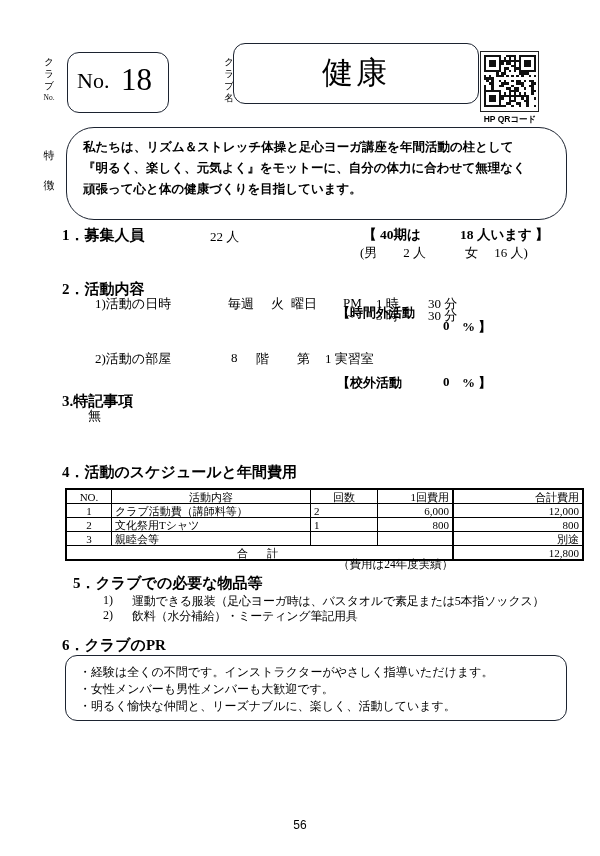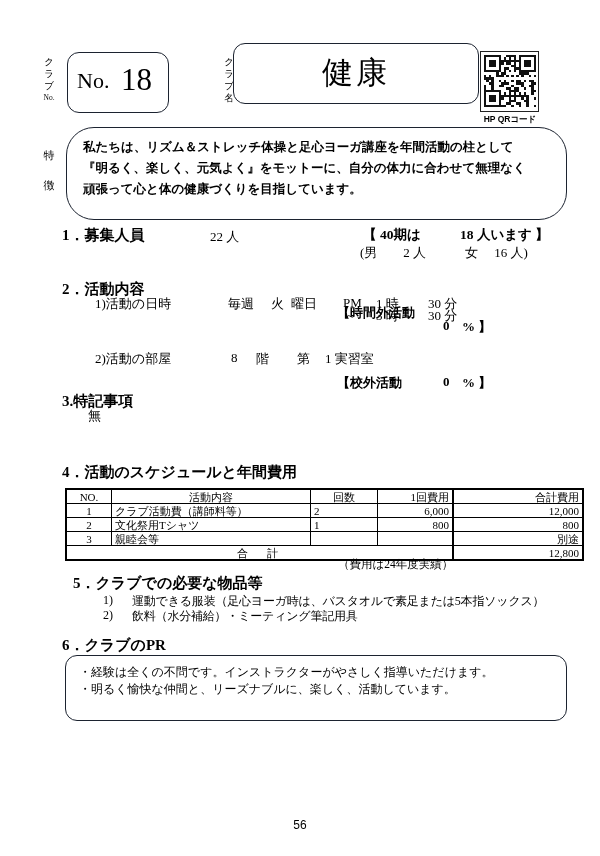--- a/index.html
+++ b/index.html
@@ -407,18 +407,19 @@
       <span class="item-no" style="left: 103px; top: 593px; position: absolute;">1)</span>
       <span class="item-text" style="left: 132px; top: 593px;">運動できる服装（足心ヨーガ時は、バスタオルで素足または5本指ソックス）</span>
       <span class="item-no" style="left: 103px; top: 608px; position: absolute;">2)</span>
       <span class="item-text" style="left: 132px; top: 608px;">飲料（水分補給）・ミーティング筆記用具</span>
     </div>
 
   <div class="sec-title" style="left:62px; top:636px;">6．クラブのPR</div>
   <div class="rbox pr-box">
     <div class="pr-text">
         <div class="pr-line">・経験は全くの不問です。インストラクターがやさしく指導いただけます。</div>
+        <div class="pr-line">・女性メンバーも男性メンバーも大歓迎です。</div>
         <div class="pr-line">・明るく愉快な仲間と、リーズナブルに、楽しく、活動しています。</div>
       </div>
   </div>
 
   <div class="page-num">56</div>
 </div>
 
 </body></html>

